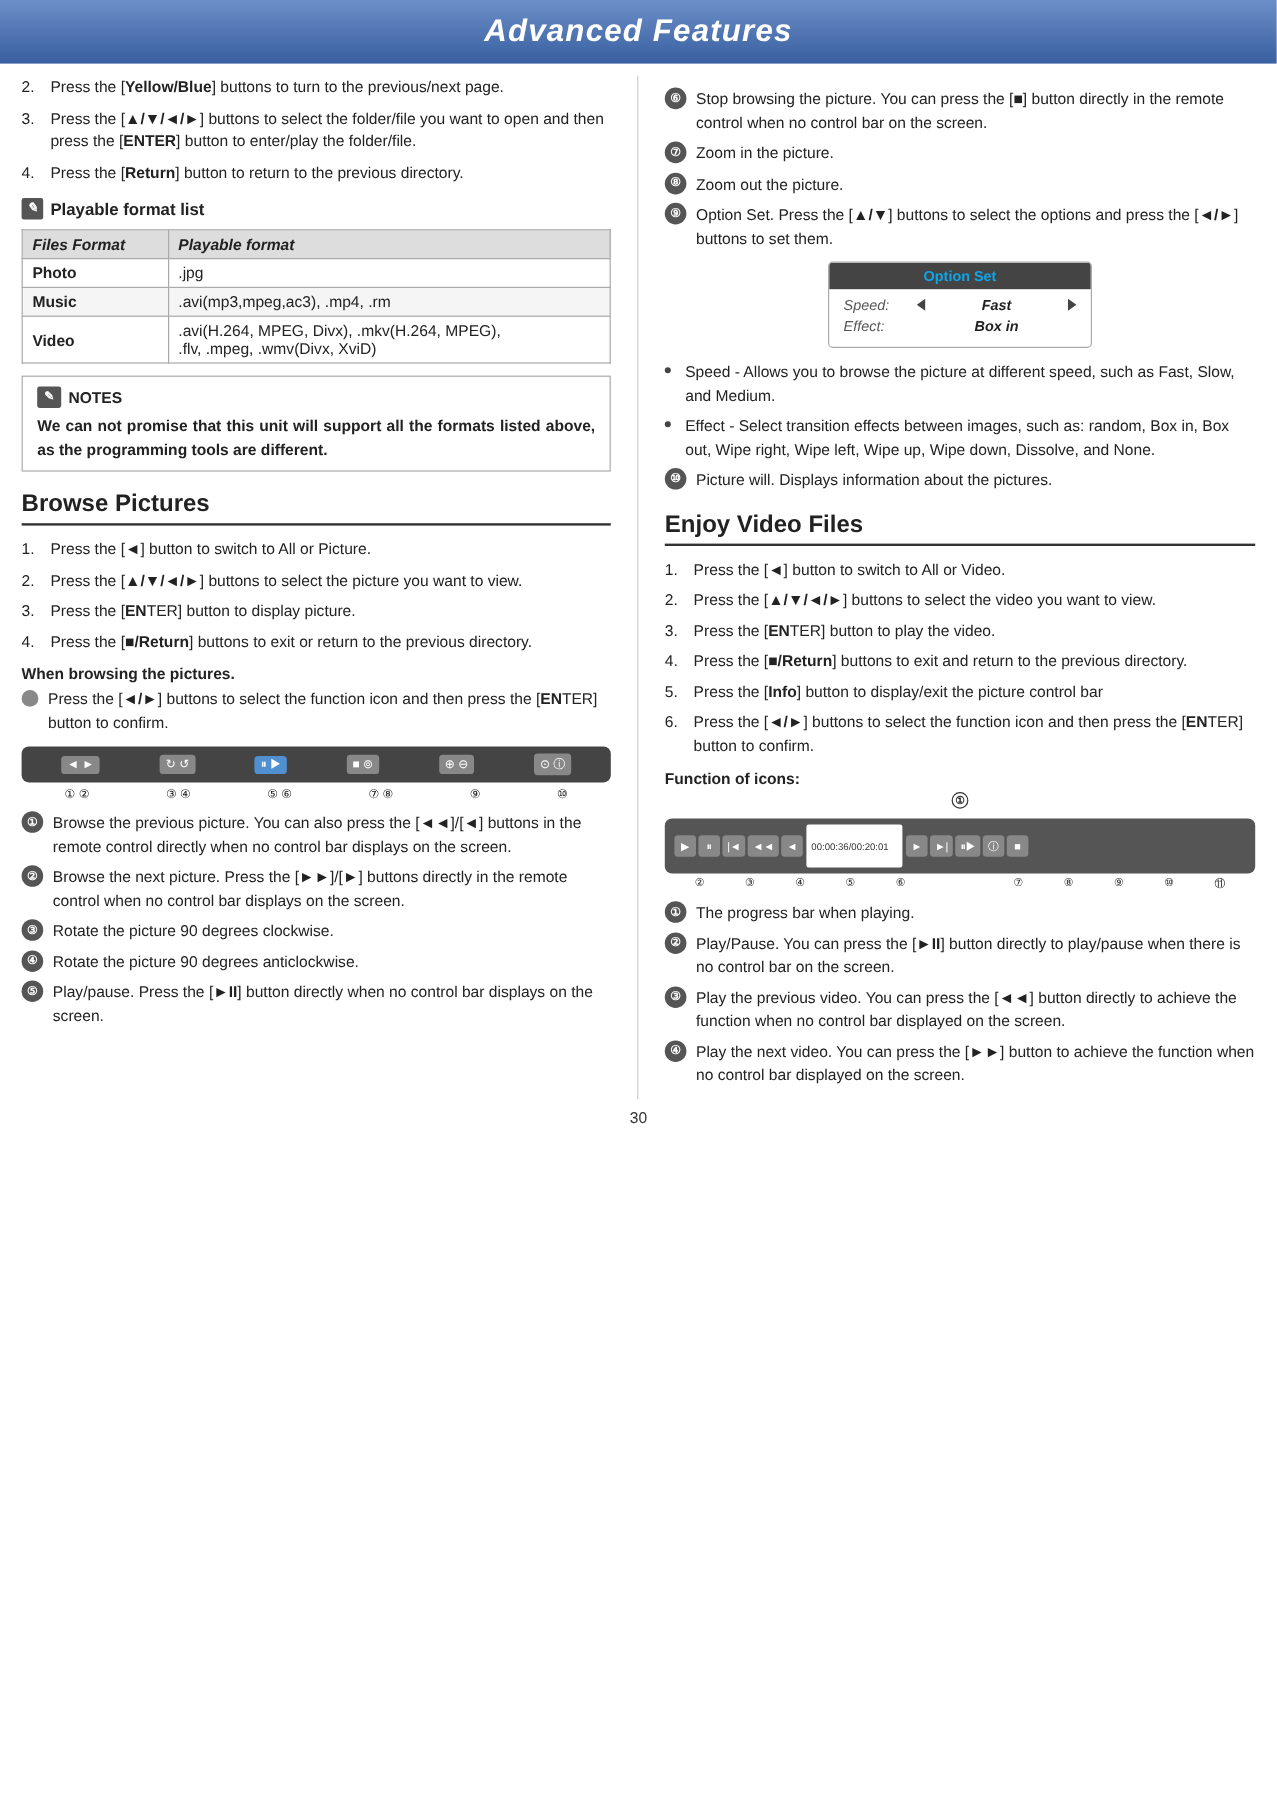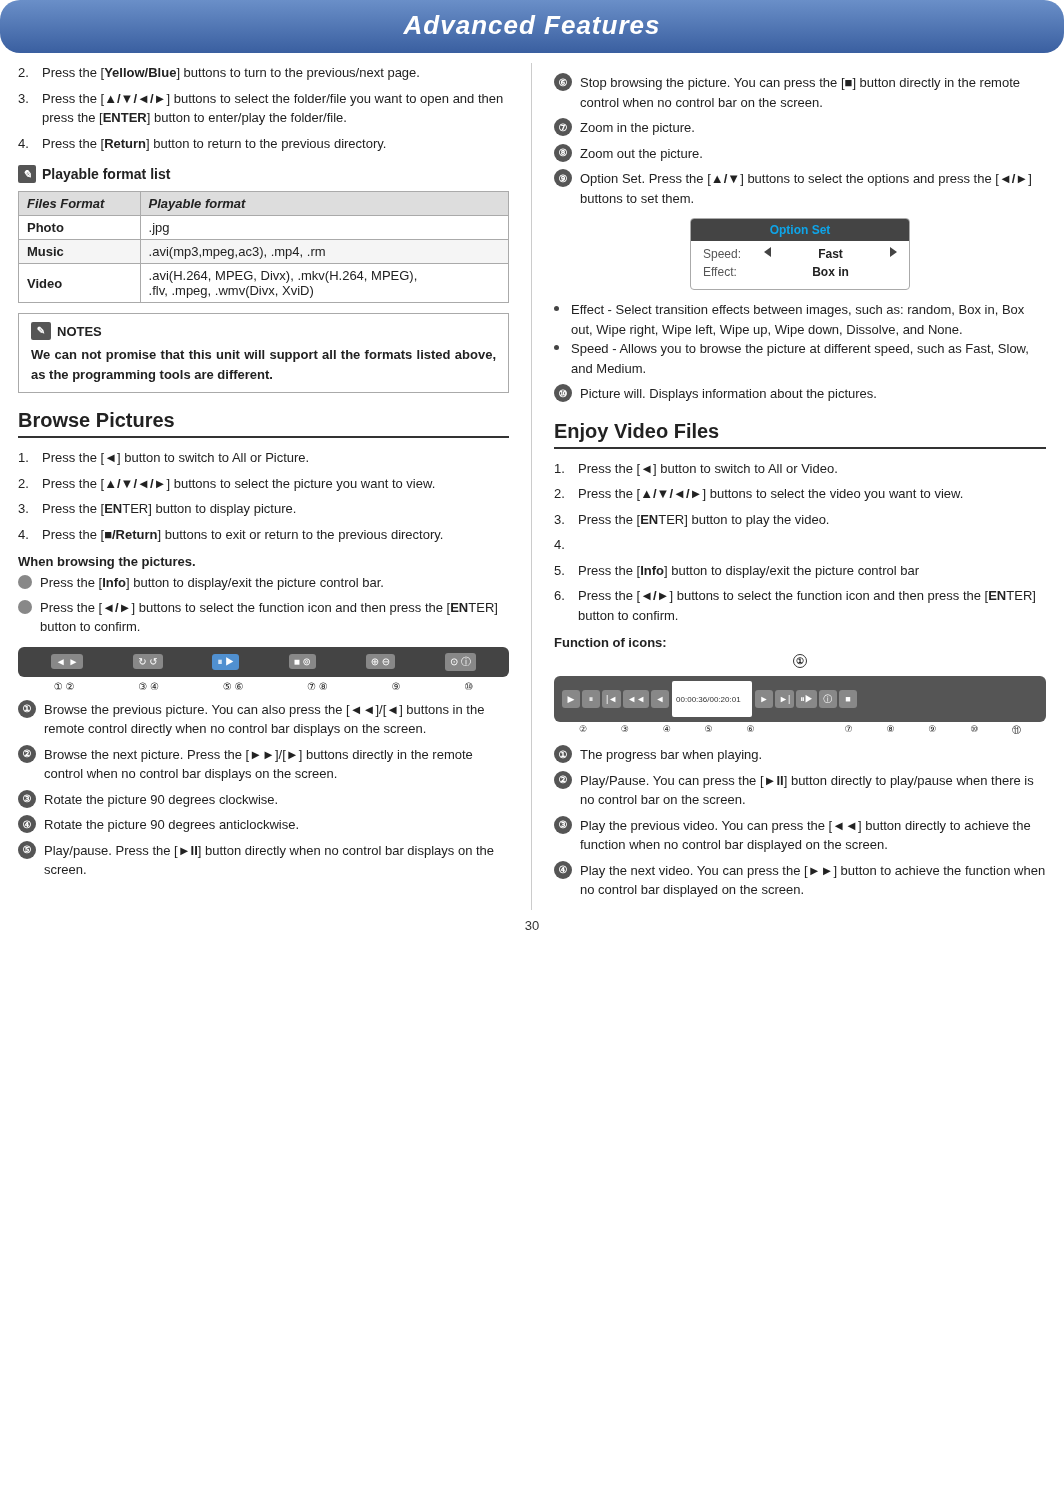--- a/index.html
+++ b/index.html
@@ -14,21 +14,20 @@
     .page-header {
       background: linear-gradient(to bottom, #6a8fc8, #3a5fa0);
       text-align: center;
       padding: 10px 0 12px;
       color: #fff;
       font-size: 26px;
       font-weight: bold;
       font-style: italic;
       letter-spacing: 1px;
       margin-bottom: 10px;
-      border-radius: 20px;
     }
     .main-content {
       display: flex;
       gap: 0;
       padding: 0 18px;
     }
     .left-col {
       width: 50%;
       padding-right: 22px;
       border-right: 1px solid #ccc;
@@ -244,22 +243,24 @@
       padding: 4px;
       font-size: 12px;
       font-weight: bold;
     }
     .option-set-body {
       padding: 6px 12px;
       font-size: 12px;
     }
     .option-set-row {
       display: flex;
+      align-items: center;
       margin-bottom: 4px;
       gap: 6px;
+      font-style: italic;
     }
     .option-set-label { color: #555; min-width: 55px; }
     .option-set-val { font-weight: bold; flex: 1; text-align: center; }
     .arrow-left, .arrow-right {
       display: inline-block;
       width: 0; height: 0;
       cursor: pointer;
     }
     .arrow-left {
       border-top: 5px solid transparent;
@@ -411,24 +412,20 @@
           <span class="num">4.</span>
           <span>Press the [<kbd>■/Return</kbd>] buttons to exit or return to the previous directory.</span>
         </li>
       </ul>
 
       <p class="bold-label">When browsing the pictures.</p>
 
       <ul class="bullet-list">
         <li>
           <span class="bullet-icon"></span>
-          <span>Press the [<kbd>Info</kbd>] button to display/exit the picture control bar.</span>
-        </li>
-        <li>
-          <span class="bullet-icon"></span>
           <span>Press the [<kbd>◄/►</kbd>] buttons to select the function icon and then press the [<kbd>EN</kbd>TER] button to confirm.</span>
         </li>
       </ul>
 
       <div class="diagram-wrapper">
         <div class="control-bar-diagram">
           <div class="ctrl-btn">◄ ►</div>
           <div class="ctrl-btn">↻ ↺</div>
           <div class="ctrl-btn active">⏸ ▶</div>
           <div class="ctrl-btn">■ ⊚</div>
@@ -501,28 +498,28 @@
           <span class="arrow-right"></span>
         </div>
         <div class="option-set-row">
           <span class="option-set-label">Effect:</span>
           <span class="option-set-val">Box in</span>
         </div>
       </div>
     </div>
 
     <div style="margin: 8px 0 6px; font-size:13px; line-height:1.5;">
+      <div style="display:flex; gap:6px; align-items:flex-start; margin-bottom:6px;">
+        <span class="bullet-dot"></span>
+        <span>Speed - Allows you to browse the picture at different speed, such as Fast, Slow, and Medium.</span>
+      </div>
       <div style="display:flex; gap:6px; align-items:flex-start;">
         <span class="bullet-dot"></span>
         <span>Effect - Select transition effects between images, such as: random, Box in, Box out, Wipe right, Wipe left, Wipe up, Wipe down, Dissolve, and None.</span>
       </div>
-      <div style="display:flex; gap:6px; align-items:flex-start; margin-bottom:6px;">
-        <span class="bullet-dot"></span>
-        <span>Speed - Allows you to browse the picture at different speed, such as Fast, Slow, and Medium.</span>
-      </div>
     </div>
 
     <div style="display:flex; gap:8px; align-items:flex-start; margin-bottom:10px; font-size:13px; line-height:1.5;">
       <span class="circled-num-filled">⑩</span>
       <span>Picture will. Displays information about the pictures.</span>
     </div>
 
     <div>
       <div class="section-heading">Enjoy Video Files</div>
 
@@ -534,20 +531,21 @@
         <li>
           <span class="num">2.</span>
           <span>Press the [<kbd>▲/▼/◄/►</kbd>] buttons to select the video you want to view.</span>
         </li>
         <li>
           <span class="num">3.</span>
           <span>Press the [<kbd>EN</kbd>TER] button to play the video.</span>
         </li>
         <li>
           <span class="num">4.</span>
+          <span>Press the [<kbd>■/Return</kbd>] buttons to exit and return to the previous directory.</span>
         </li>
         <li>
           <span class="num">5.</span>
           <span>Press the [<kbd>Info</kbd>] button to display/exit the picture control bar</span>
         </li>
         <li>
           <span class="num">6.</span>
           <span>Press the [<kbd>◄/►</kbd>] buttons to select the function icon and then press the [<kbd>EN</kbd>TER] button to confirm.</span>
         </li>
       </ul>

